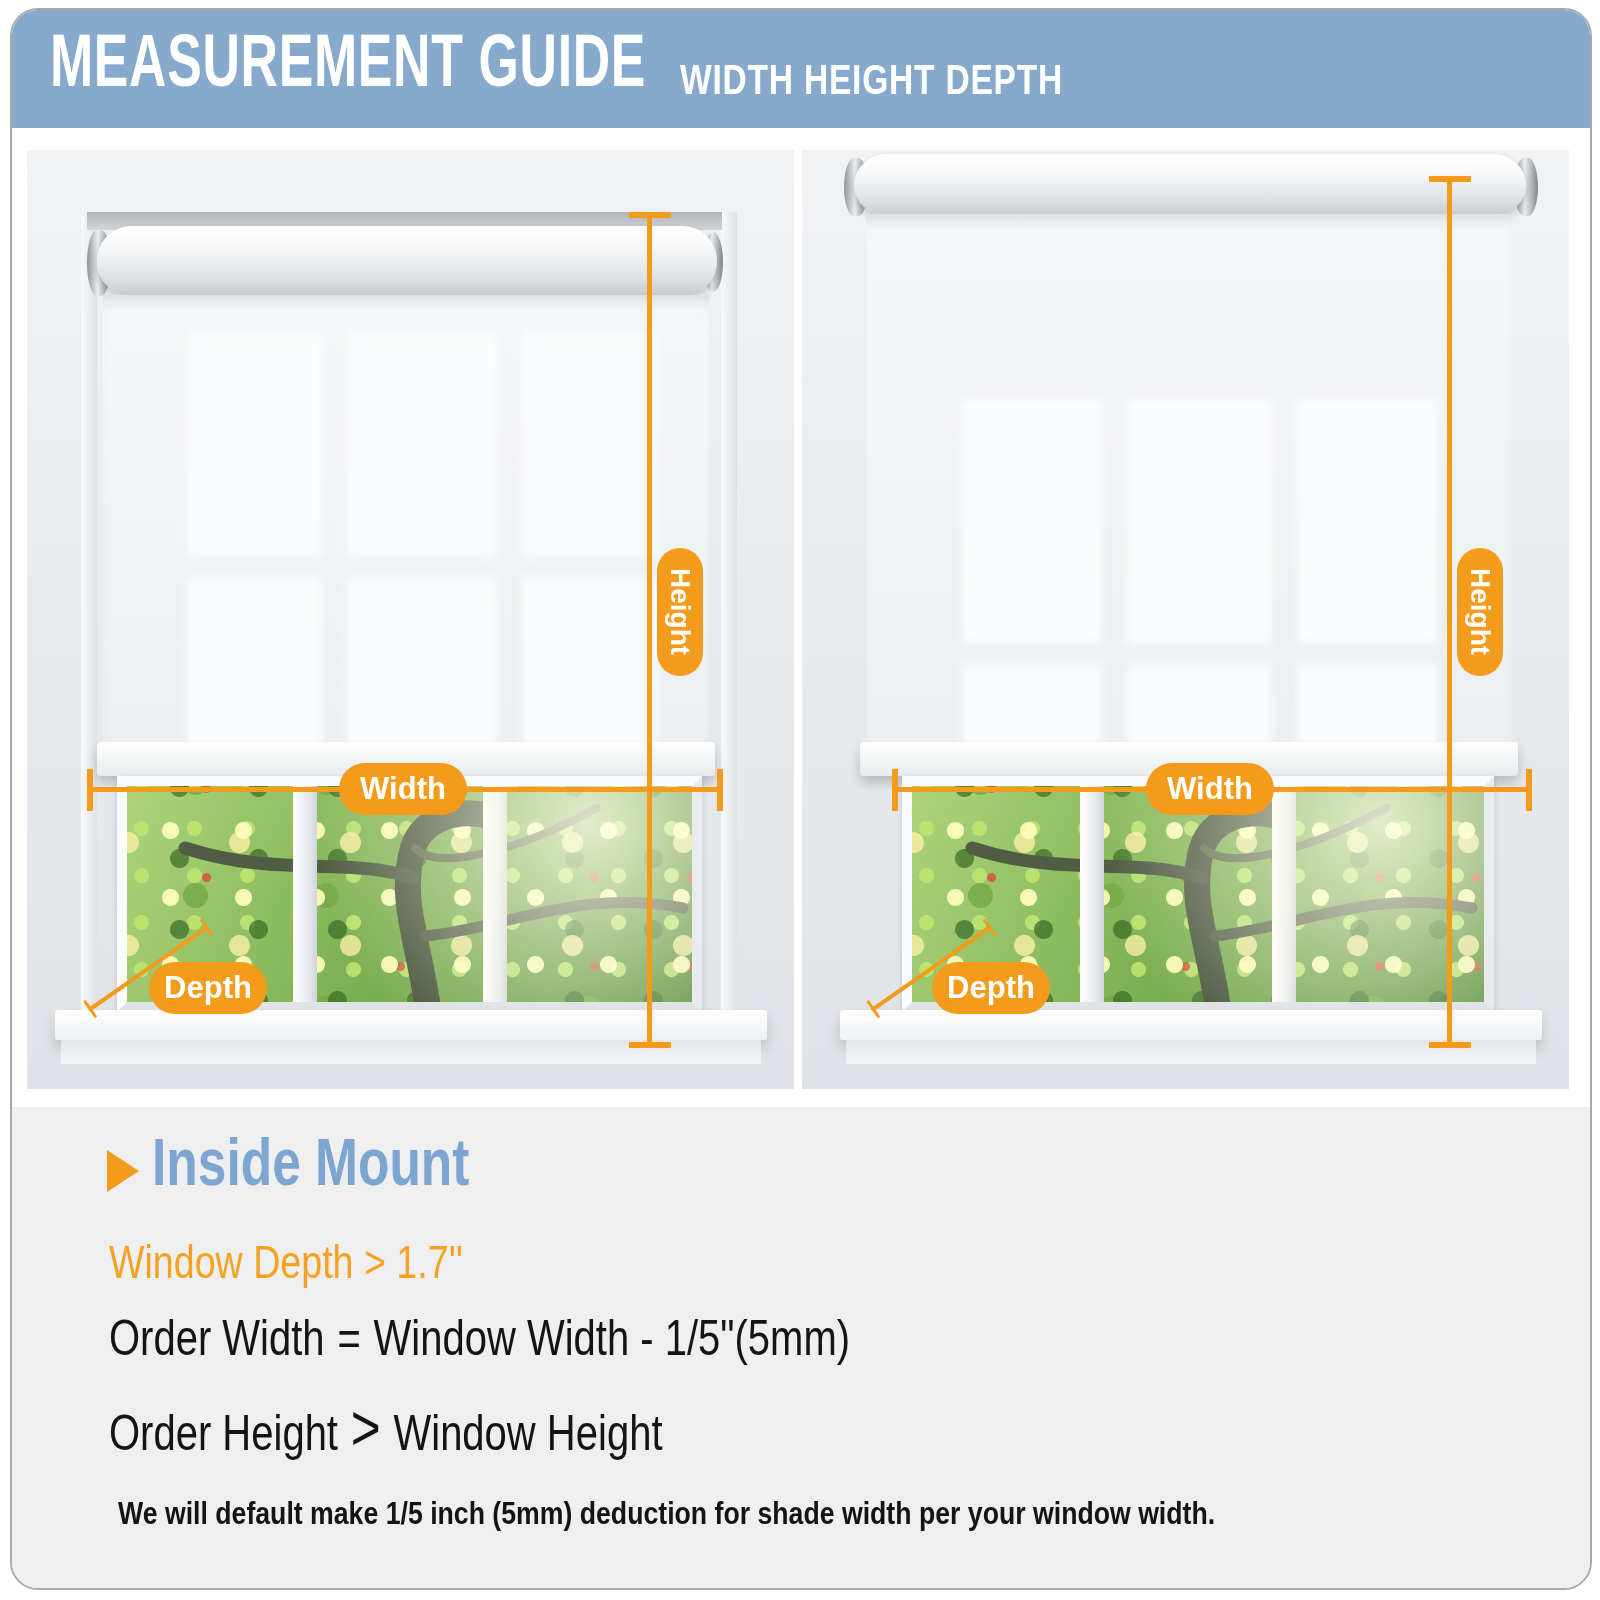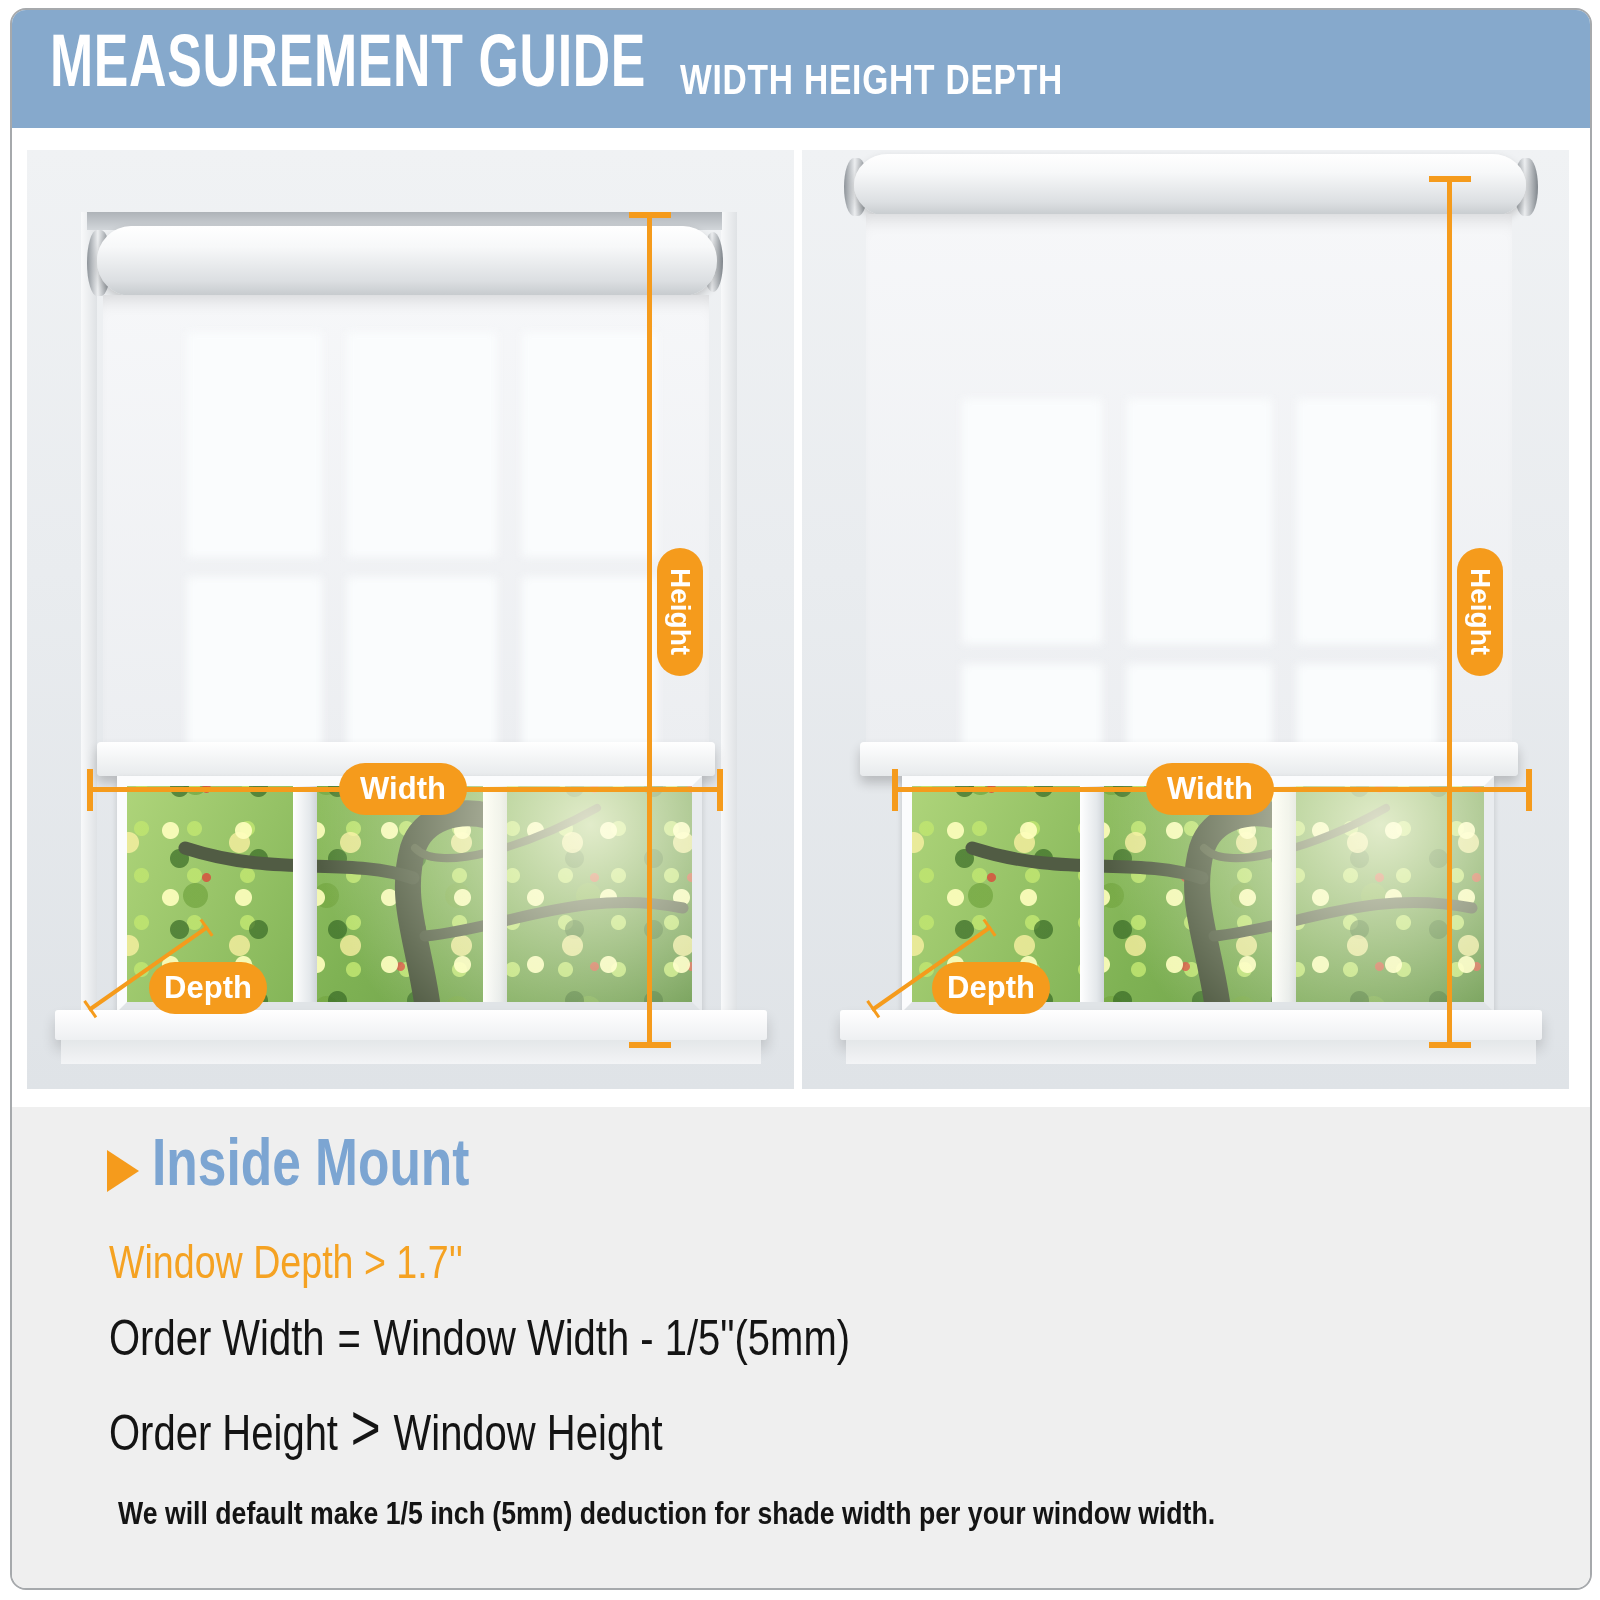--- a/index.html
+++ b/index.html
@@ -1,19 +1,19 @@
 <!DOCTYPE html>
 <html><head>
 <meta charset="utf-8">
 <style>
   html,body{margin:0;padding:0;background:#fff;}
   .stage{position:relative;width:1600px;height:1600px;background:#fff;overflow:hidden;
          font-family:"Liberation Sans",sans-serif;}
   .card{position:absolute;left:10px;top:8px;width:1578px;height:1578px;background:#fff;
-        border:2px solid #a6a9ac;border-radius:16px;overflow:hidden;}
+        border:2px solid #a6a9ac;border-radius:28px;overflow:hidden;}
 
   
   .header{position:absolute;left:0;top:0;right:0;height:118px;background:#86a9cc;}
   .title{position:absolute;left:38px;top:14px;font-size:74px;font-weight:bold;color:#fff;
          line-height:1;letter-spacing:1px;transform:scaleX(.70);transform-origin:left top;white-space:nowrap;}
   .subtitle{position:absolute;left:668px;top:48px;font-size:43px;font-weight:bold;color:#fff;
          line-height:1;letter-spacing:1px;transform:scaleX(.78);transform-origin:left top;white-space:nowrap;}
 
   
   .photo{position:absolute;top:140px;width:767px;height:939px;overflow:hidden;

